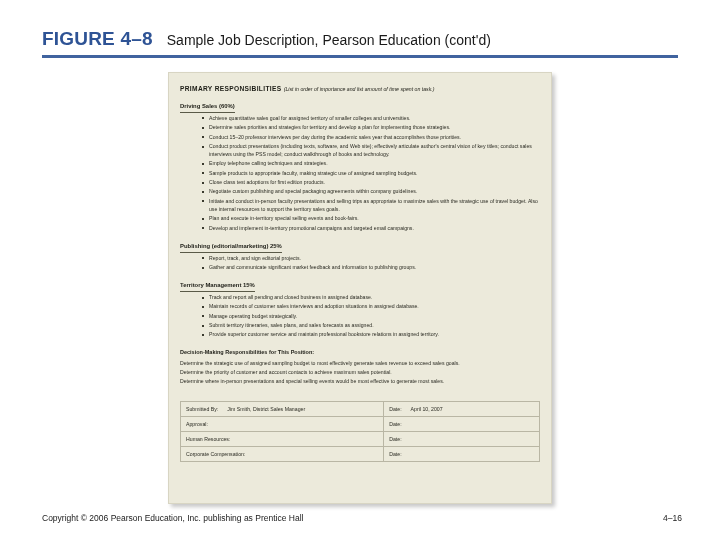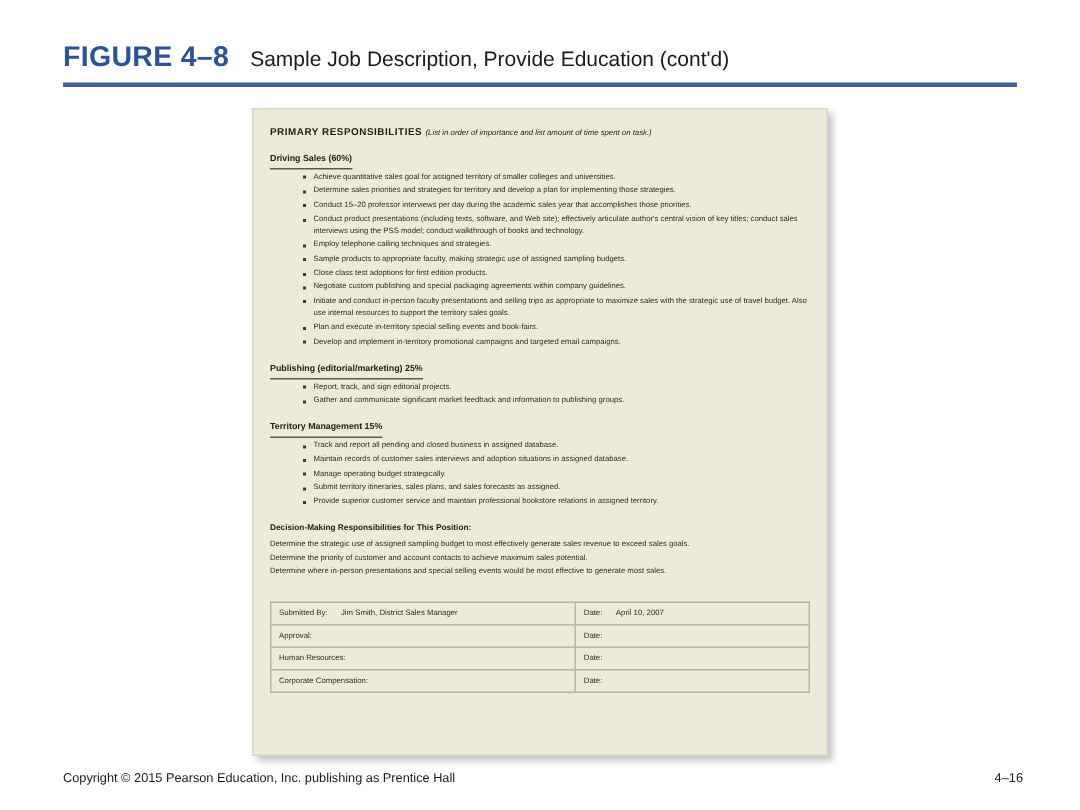--- a/index.html
+++ b/index.html
@@ -148,21 +148,21 @@
     right:38px; top:513px;
     font-size:8.5px;
     color:#1a1a1a;
     margin-left:44px;
   }
 </style>
 </head>
 <body>
 
 <div id="slide-title">
-  <span id="figure-label">FIGURE 4–8</span><span id="figure-caption">Sample Job Description, Provide Education (cont'd)</span>
+  <span id="figure-label">FIGURE 4–8</span><span id="figure-caption">Sample Job Description, Pearson Education (cont'd)</span>
 </div>
 <div id="title-rule"></div>
 
 <div id="doc-panel">
 
   <div class="section-head-main">
     <span>PRIMARY RESPONSIBILITIES</span>
     <span class="note">(List in order of importance and list amount of time spent on task.)</span>
   </div>
 
@@ -211,14 +211,14 @@
           <td class="date-cell"><span class="cell-label">Date:</span></td>
         </tr>
         <tr>
           <td class="label-cell"><span class="cell-label">Corporate Compensation:</span></td>
           <td class="date-cell"><span class="cell-label">Date:</span></td>
         </tr>
       </tbody>
   </table>
 </div>
 
-<div id="footer-copyright">Copyright © 2015 Pearson Education, Inc. publishing as Prentice Hall</div>
+<div id="footer-copyright">Copyright © 2006 Pearson Education, Inc. publishing as Prentice Hall</div>
 <div id="footer-pagenum">4–16</div>
 
 </body></html>

